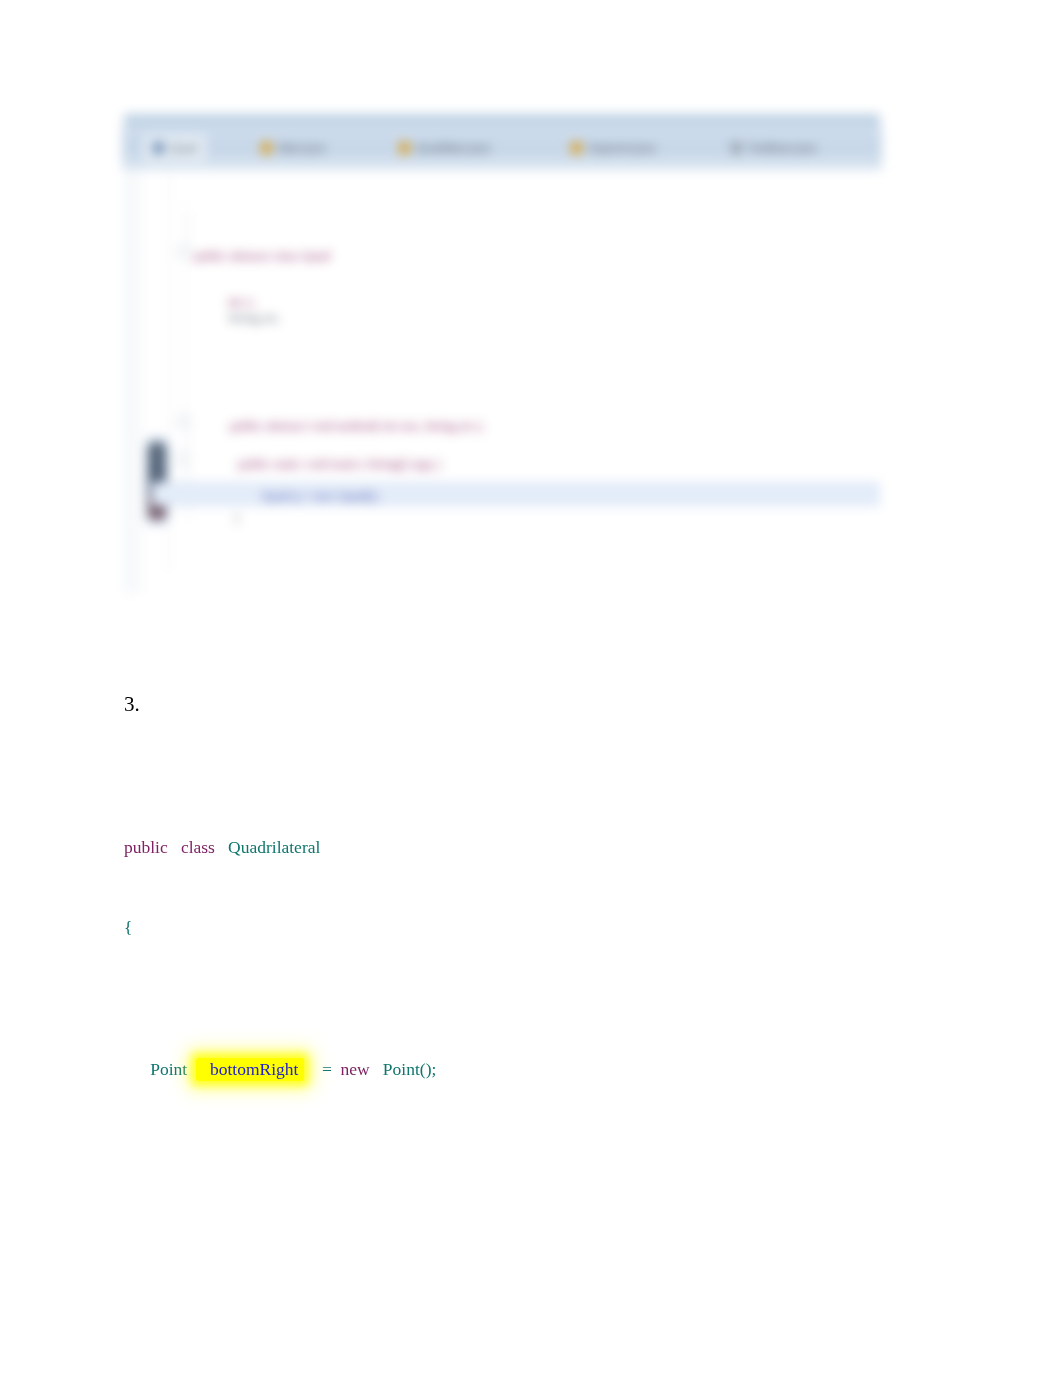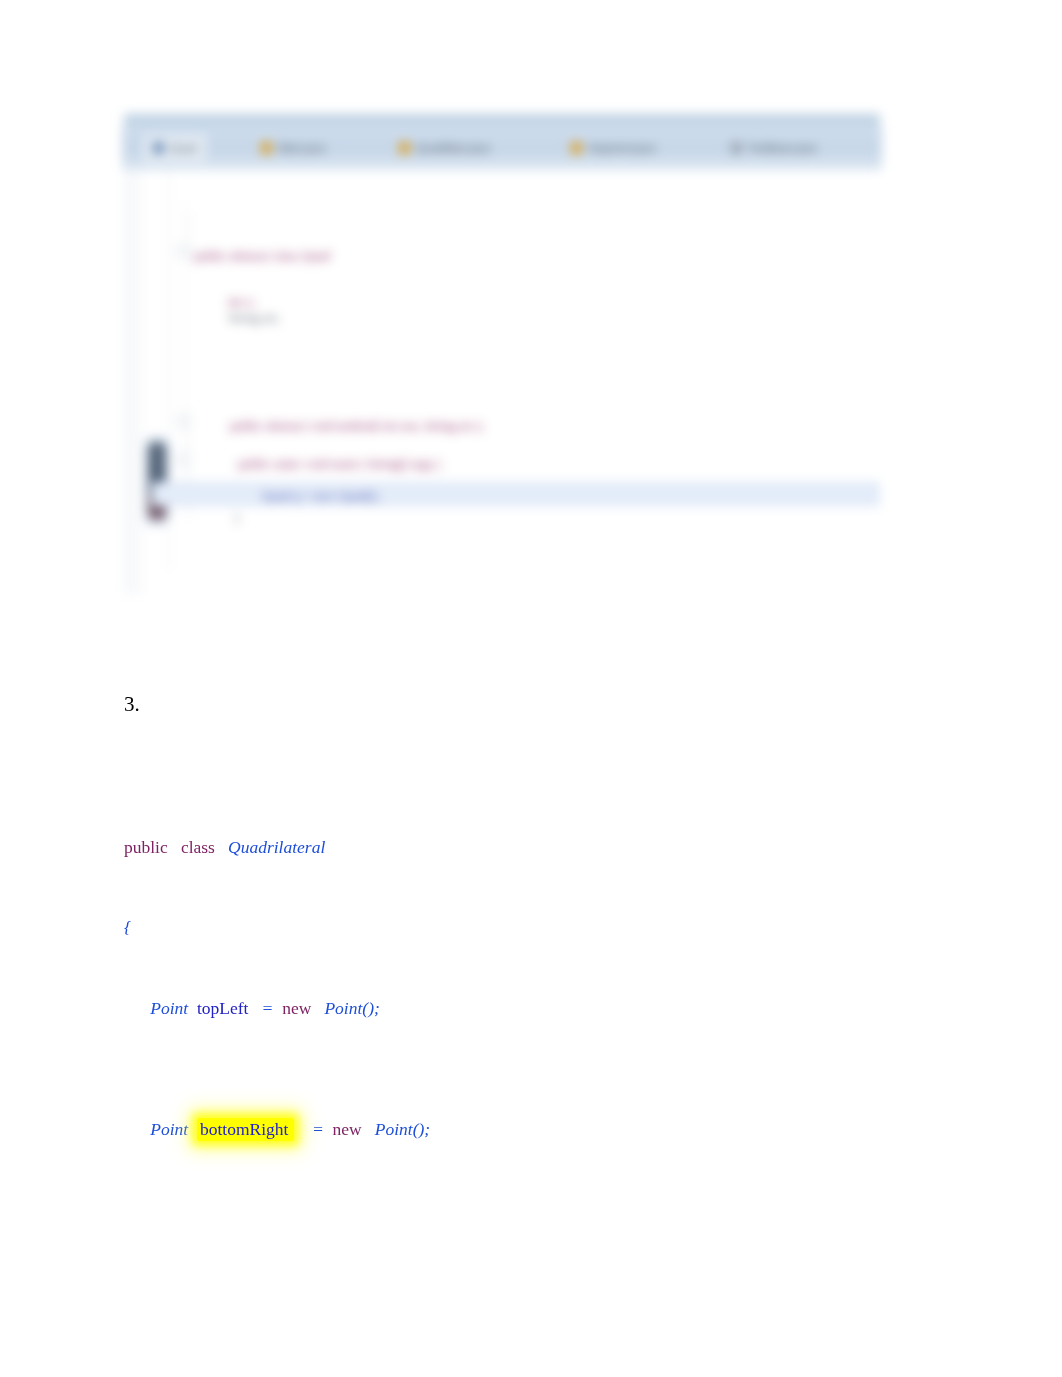--- a/index.html
+++ b/index.html
@@ -174,26 +174,26 @@
     height: 20.2px;
     white-space: pre;
   }
   #code-listing .blank {
     height: 20.2px;
   }
 
   
   .kw     { color: #7d2263; }   
   .var    { color: #2222c4; }   
-  .plain  { color: #1d4ed8; font-style: italic; }   
+  .plain  { color: #0f766e; }   
 
   
   .hl {
     position: relative;
-    padding: 1px 6px 2px 3px;
+    padding: 1px 6px 2px 14px;
     border-radius: 2px;
     background: #ffff00;
     box-shadow: 0 0 9px 5px rgba(255,255,0,0.78),
                 0 0 18px 10px rgba(255,255,0,0.34);
   }
 </style>
 </head>
 <body>
 
 <div id="ide-figure">
@@ -269,21 +269,20 @@
 </div>
 
 <div id="section-number">3.</div>
 
 <div id="code-listing">
 
   <div class="cl"><span class="kw">public</span>   <span class="kw">class</span>   <span class="plain">Quadrilateral</span></div>
 
   <div class="cl"><span class="plain">{</span></div>
 
-  <div class="cl">      <span class="plain">Point</span>  <span class="var">topLeft</span>   <span class="plain">=</span>  <span class="kw">new</span>   <span class="plain">Point();</span></div>
 
 
 
   <div class="cl">      <span class="plain">Point</span>  <span class="hl"><span class="var">bottomRight</span></span>    <span class="plain">=</span>  <span class="kw">new</span>   <span class="plain">Point();</span></div>
 
   <div class="blank"></div>
   
 
   
 

